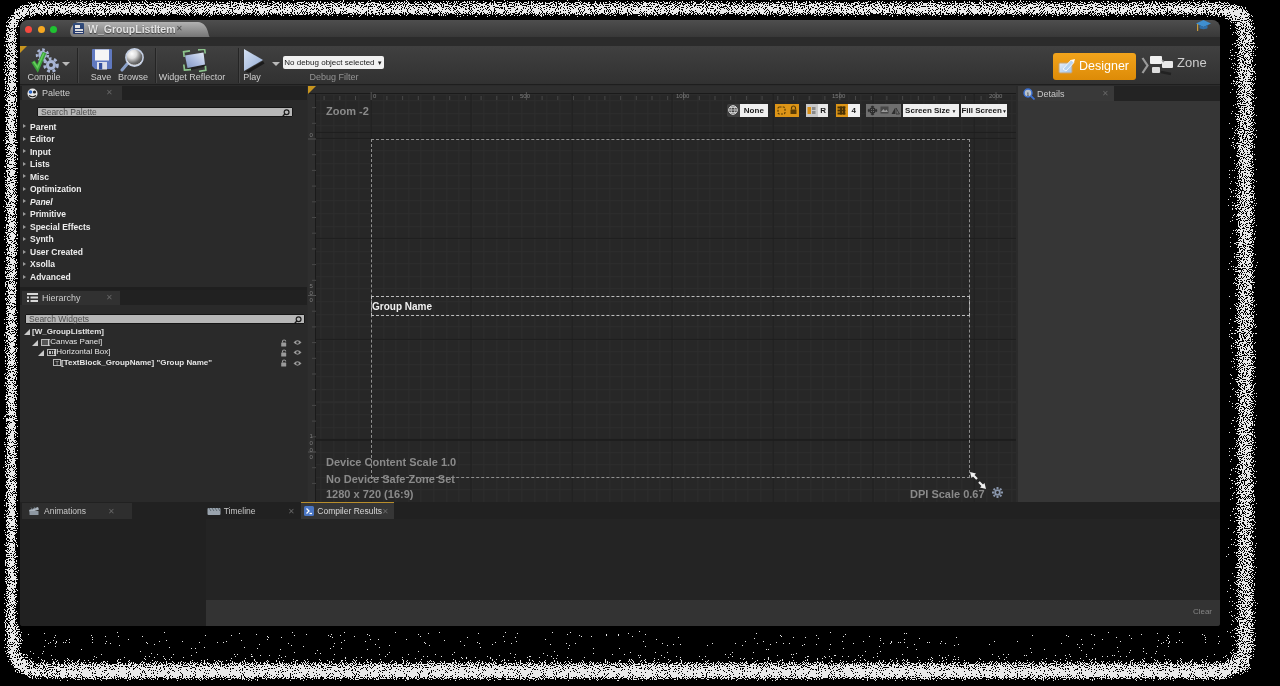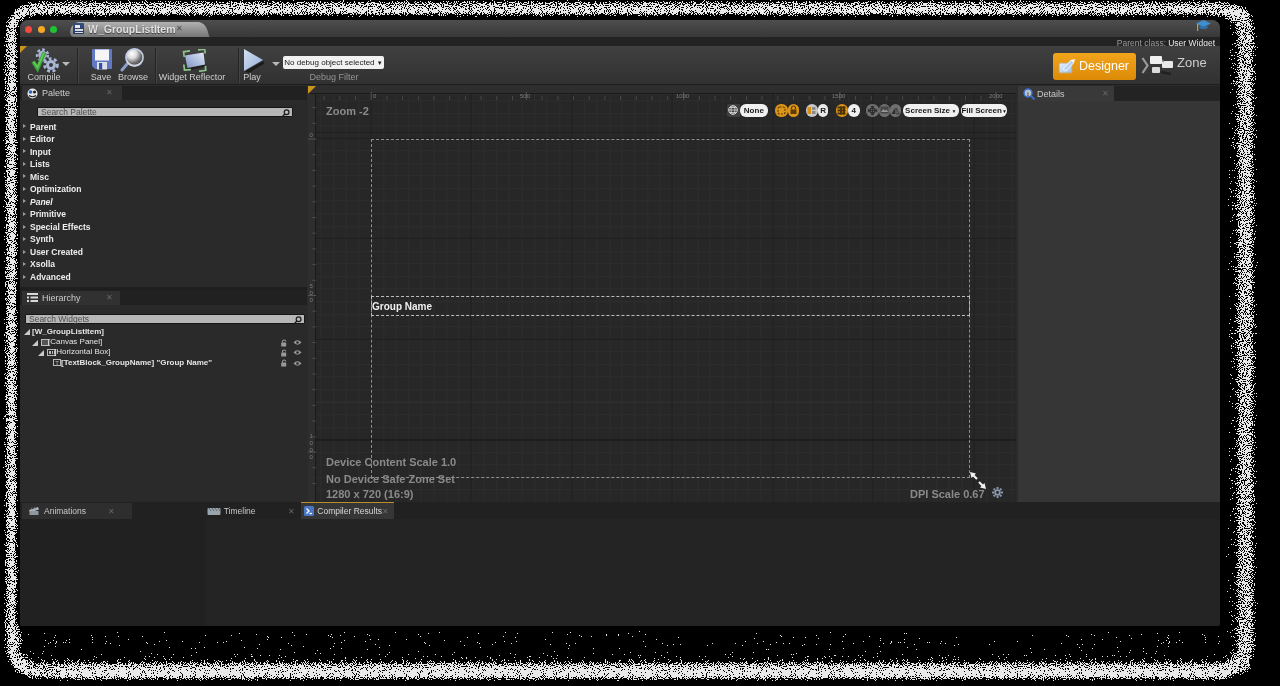--- a/index.html
+++ b/index.html
@@ -29,21 +29,21 @@
     background-color:#272727;
     background-image:
       repeating-linear-gradient(to right, #1d1d1d 0px, #1d1d1d 1px, transparent 1px, transparent 100.5px),
       repeating-linear-gradient(to bottom, #1d1d1d 0px, #1d1d1d 1px, transparent 1px, transparent 100.5px),
       repeating-linear-gradient(to right, #2d2d2d 0px, #2d2d2d 1px, transparent 1px, transparent 12.5625px),
       repeating-linear-gradient(to bottom, #2d2d2d 0px, #2d2d2d 1px, transparent 1px, transparent 12.5625px);
     background-position: 54.6px 43.9px, 54.6px 43.9px, 4.35px 6.2px, 4.35px 6.2px;}
   #topruler{position:absolute;left:0px;top:0;width:708px;height:8px;background:#2e2e2e;border-bottom:1px solid #1a1a1a;}
   #leftruler{position:absolute;left:0;top:8px;width:8px;height:408px;background:#2e2e2e;border-right:1px solid #1a1a1a;}
   .dashrect{position:absolute;border:1px dashed #8f8f8f;}
-  .cvbtn{position:absolute;top:17.5px;height:13.5px;border-radius:6px;font-size:8px;font-weight:bold;line-height:13.5px;text-align:center;color:#1a1a1a;white-space:nowrap;overflow:hidden;}
+  .cvbtn{position:absolute;top:17.5px;height:13.5px;border-radius:0;font-size:8px;font-weight:bold;line-height:13.5px;text-align:center;color:#1a1a1a;white-space:nowrap;overflow:hidden;}
   .cvtxt{position:absolute;color:#8a8a8a;font-weight:bold;font-size:11px;white-space:nowrap;}
   
   #details{position:absolute;left:998px;top:66px;width:202px;height:416px;background:#232323;}
   #detailsbody{position:absolute;left:0;top:15px;width:202px;height:401px;background:#363636;}
   
   #bottomrow{position:absolute;left:0;top:482px;width:1200px;height:124px;background:#212121;}
   #animpanel{position:absolute;left:0;top:17px;width:184px;height:107px;background:#3a3a3a;}
   #botright{position:absolute;left:186px;top:17px;width:1014px;height:107px;background:#242424;}
   #botstrip{position:absolute;left:186px;top:98px;width:1014px;height:26px;background:#333333;}
   .btab{position:absolute;top:1px;height:16px;font-size:8.5px;color:#c9c9c9;line-height:16px;}
@@ -90,24 +90,20 @@
       <div class="abs" style="left:1.5px;top:6px;width:8px;height:1.5px;background:#dcdcdc;"></div>
       <div class="abs" style="left:1.5px;top:8.5px;width:8px;height:1.5px;background:#dcdcdc;"></div>
     </div>
     <div class="abs" style="left:68px;top:2.5px;font-size:10.5px;font-weight:bold;color:#e2e2e2;text-shadow:0 1px 1px #3a3a3a;">W_GroupListItem</div>
     <div class="abs" style="left:156px;top:3.5px;font-size:8px;color:#4a4a4a;">✕</div>
     <svg class="abs" style="left:1176px;top:0px;" width="15" height="13" viewBox="0 0 15 13">
         <path d="M7.5 0 L15 3.5 L7.5 7 L0 3.5 Z" fill="#3f8fd0"></path>
         <path d="M3.5 5 v3 c0 1.5 8 1.5 8 0 v-3 L7.5 7 Z" fill="#2f6faa"></path>
         <rect x="1" y="4" width="1.2" height="7" fill="#c79a3b"></rect>
       </svg>
-  </div>
-  <div id="strip">
-    <div class="abs" style="right:54px;top:1px;font-size:8.5px;color:#9a9a9a;">Parent class:</div>
-    <div class="abs" style="right:5px;top:1px;font-size:8.5px;color:#ececec;border-bottom:1px dotted #9a9a9a;">User Widget</div>
   </div>
   <div id="toolbar">
     <div class="abs" style="left:0;top:0;width:0;height:0;border-top:7px solid #c8951f;border-right:7px solid transparent;"></div>
     <svg class="abs" style="left:7px;top:2px;" width="34" height="27" viewBox="0 0 34 27">
       <g fill="#a8b5d4">
         <circle cx="15.5" cy="7" r="4.2"></circle>
         <circle cx="15.5" cy="7" r="5.4" fill="none" stroke="#a8b5d4" stroke-width="2.6" stroke-dasharray="2.6 2.3"></circle>
         <circle cx="24" cy="17" r="5"></circle>
         <circle cx="24" cy="17" r="6.4" fill="none" stroke="#a8b5d4" stroke-width="2.8" stroke-dasharray="2.9 2.5"></circle>
       </g>
@@ -460,14 +456,17 @@
     <div class="abs" style="left:268px;top:5px;font-size:8px;color:#666;">✕</div>
     <div class="abs" style="left:280.6px;top:0;width:93px;height:17px;background:#363636;border-top:1.5px solid #b98e2c;"></div>
     <svg class="abs" style="left:284px;top:4px;" width="10" height="10" viewBox="0 0 10 10">
         <rect x="0" y="0" width="10" height="10" rx="1.5" fill="#4a76c4"></rect>
         <path d="M2.5 2.5 L5 5 L2.5 7.5" stroke="#fff" stroke-width="1.3" fill="none"></path>
         <path d="M5.5 7.5 H8" stroke="#fff" stroke-width="1.3"></path>
       </svg>
     <div class="btab" style="left:297.3px;color:#d8d8d8;">Compiler Results</div>
     <div class="abs" style="left:362px;top:5px;font-size:8px;color:#666;">✕</div>
     <div id="botright"></div>
+    <div id="botstrip">
+      <div class="abs" style="right:8px;top:7px;font-size:8px;color:#858585;">Clear</div>
+    </div>
   </div>
 </div>
 
 </body></html>

